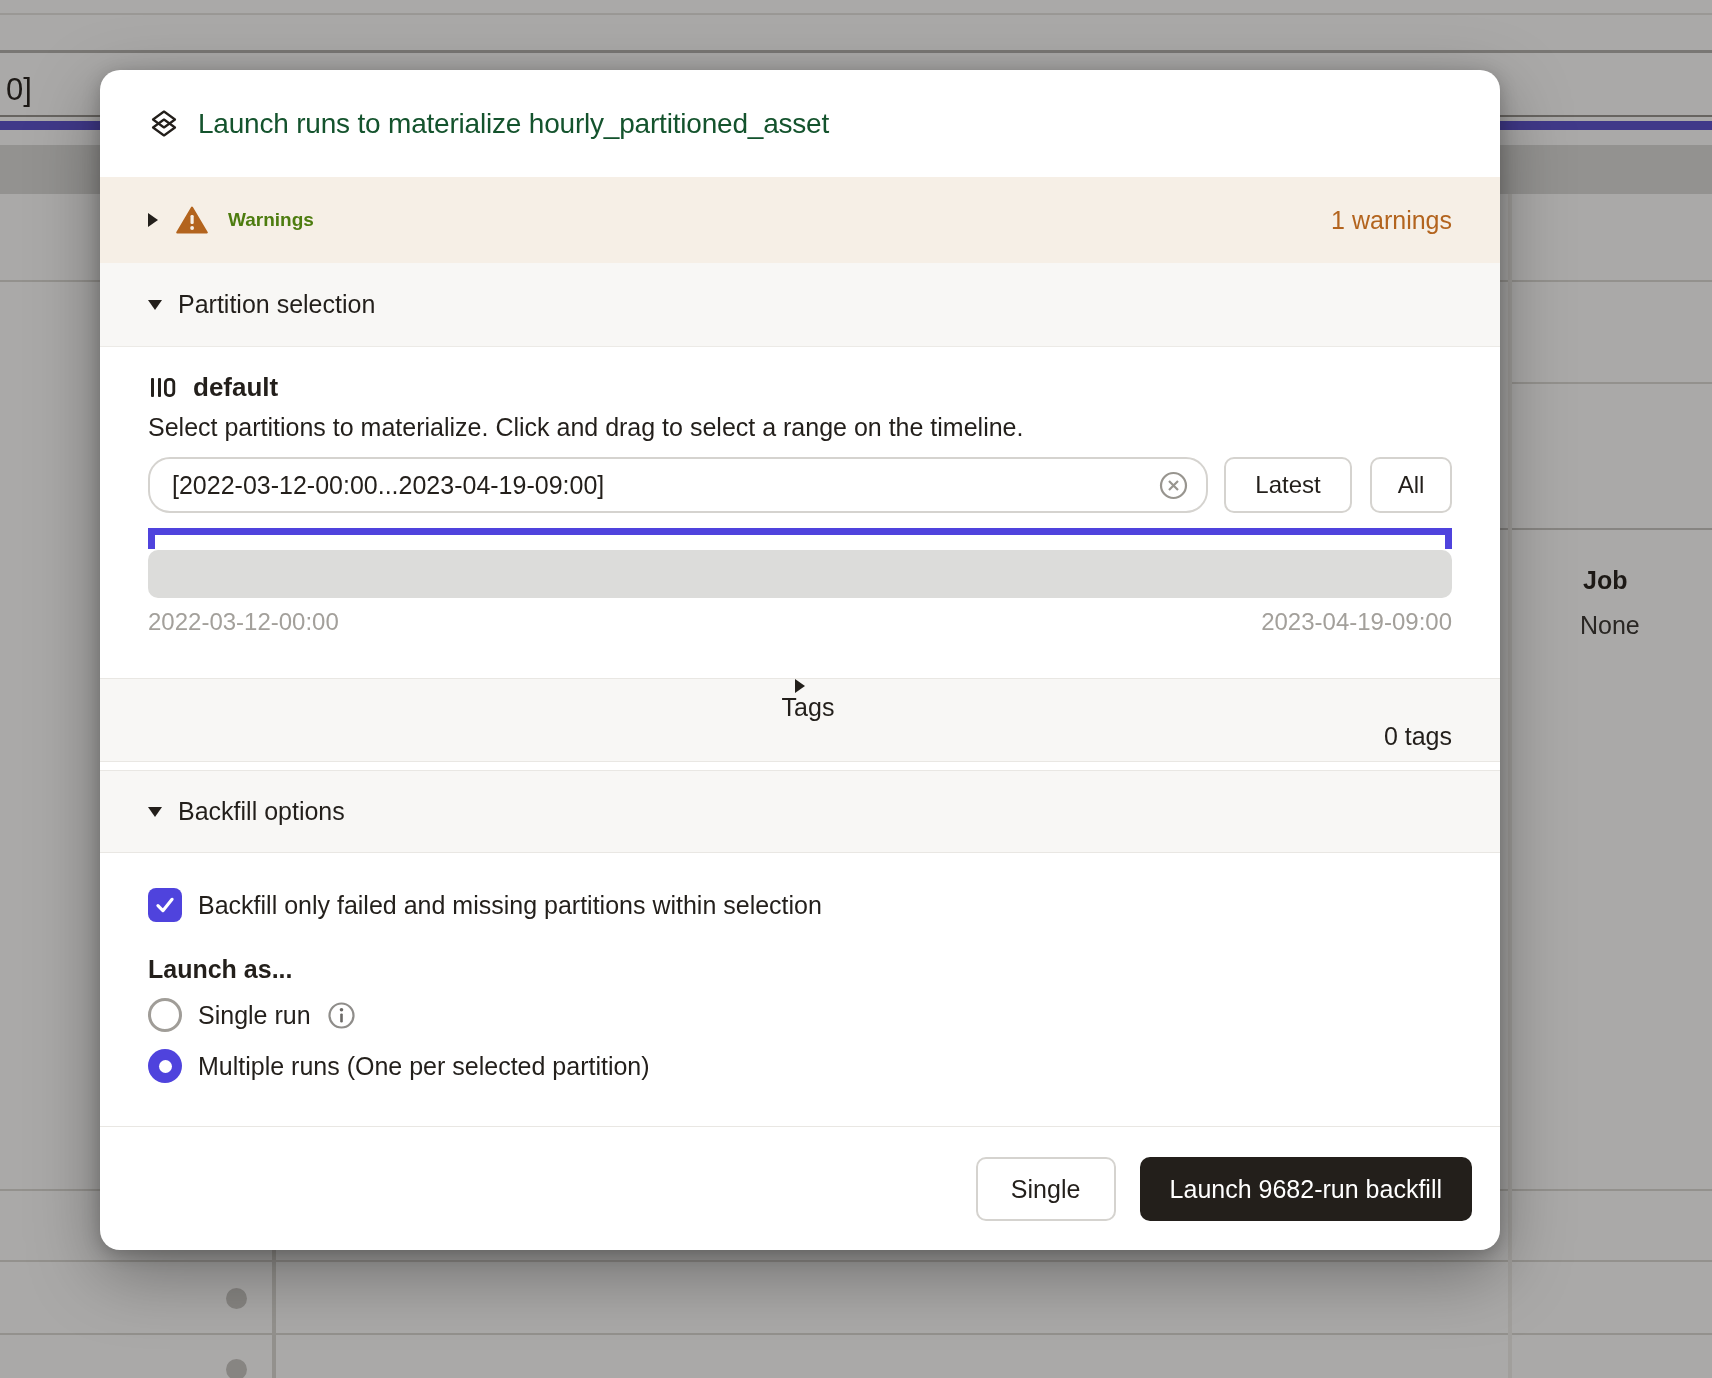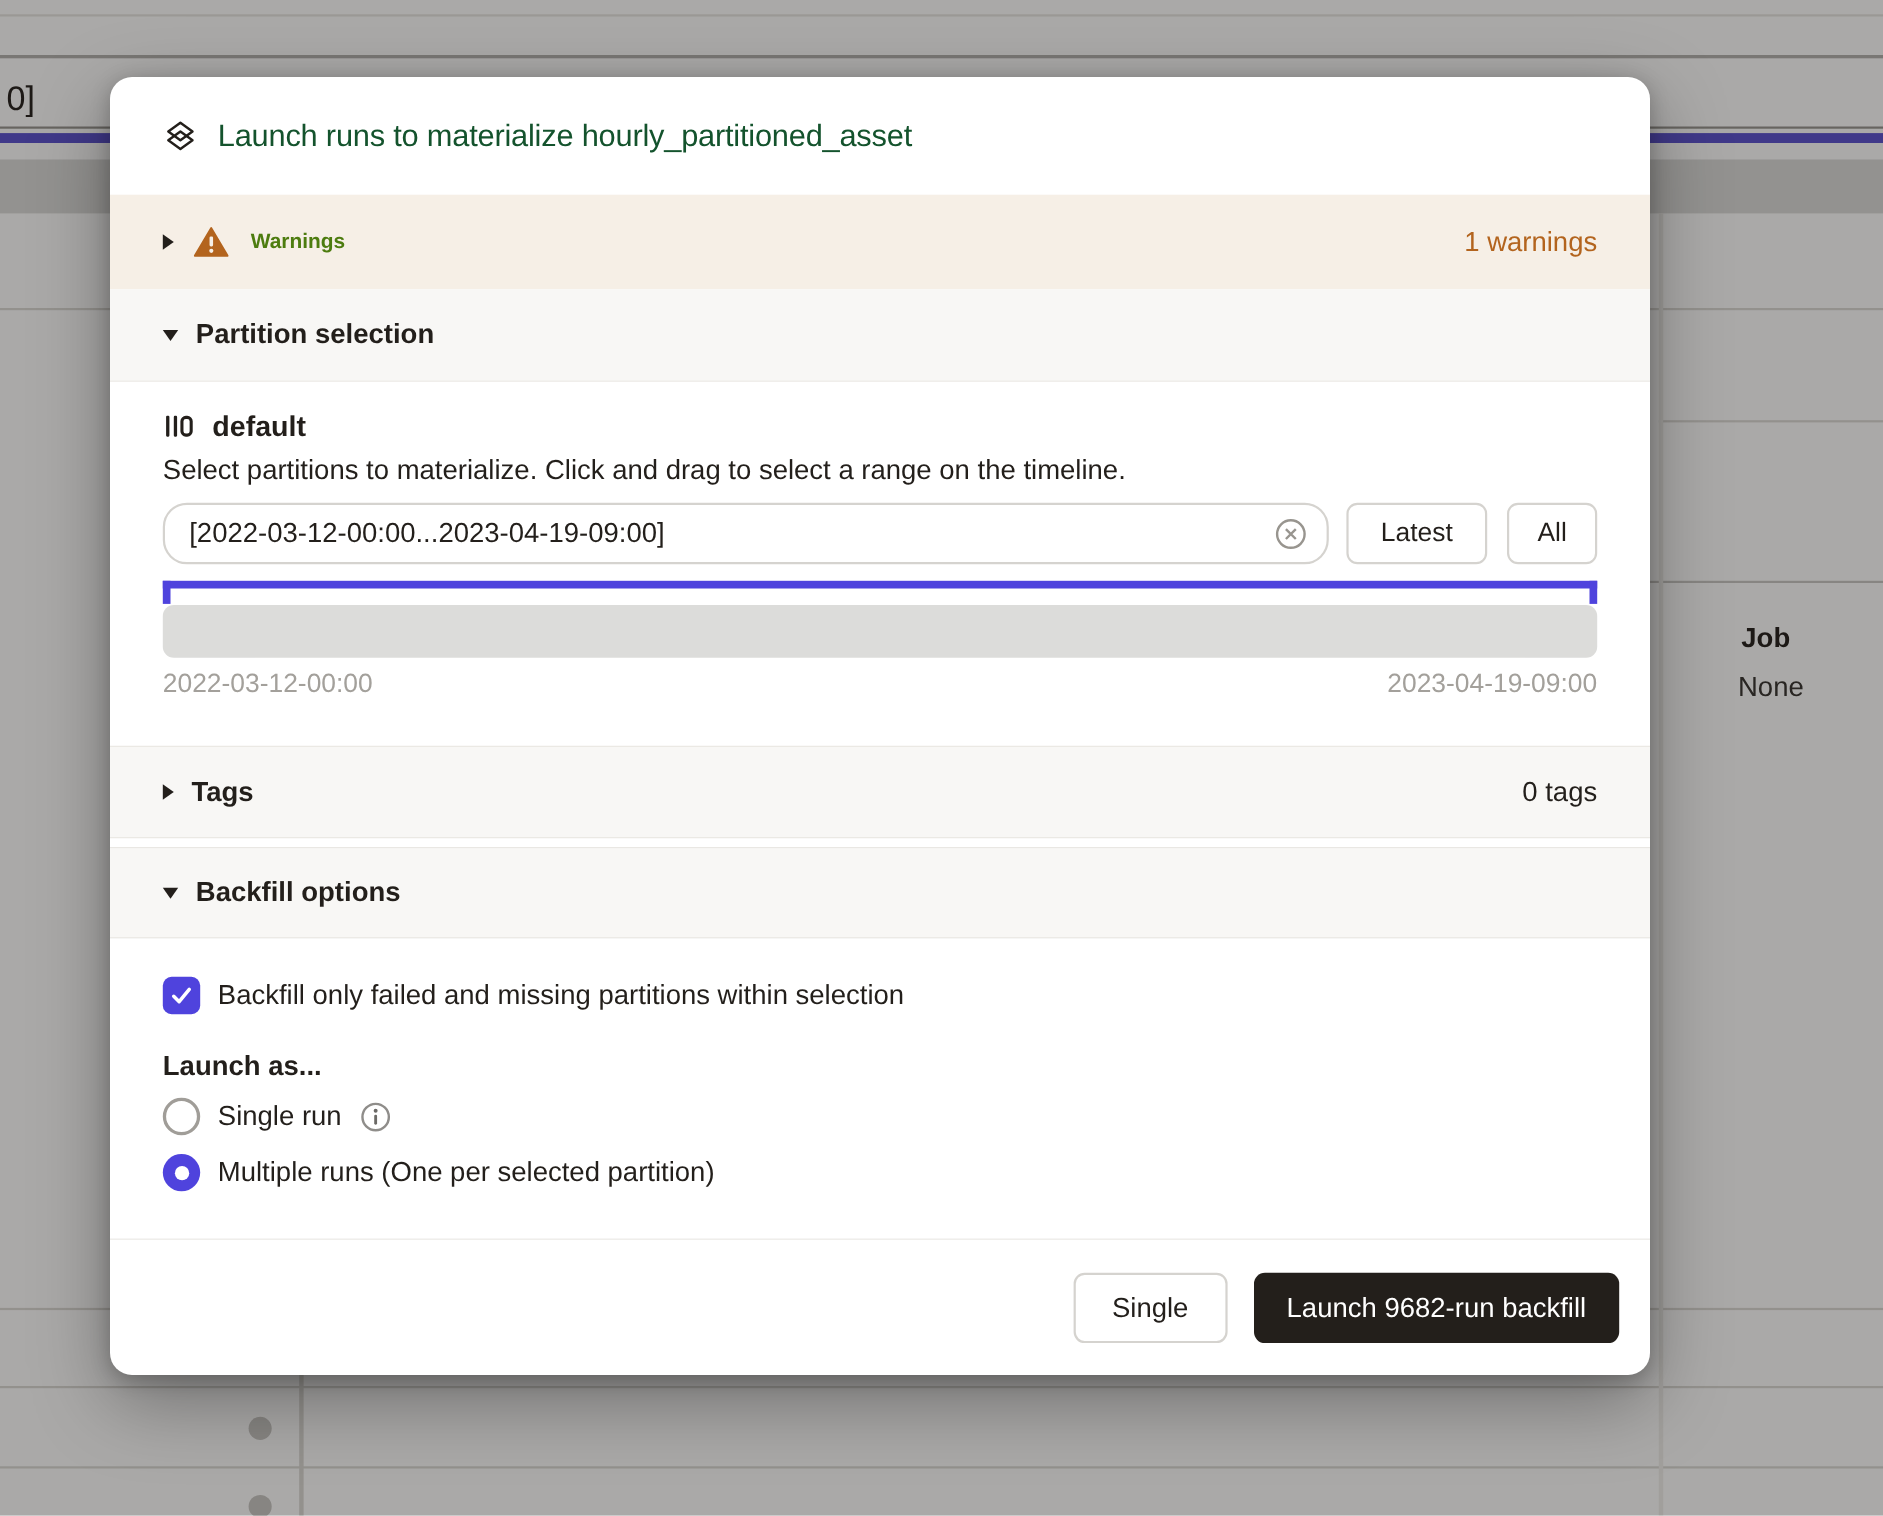--- a/index.html
+++ b/index.html
@@ -45,22 +45,22 @@
   
   .m-header { top:0; height:107px; display:flex; align-items:center; gap:18px; }
   .m-title { font-size:28px; font-weight:500; letter-spacing:-0.2px; color:#14532d; }
   
   .section-row { display:flex; align-items:center; }
   .warnings-row { top:107px; height:86px; background:#f6efe6; }
   .warn-label { font-size:19px; font-weight:600; color:#4d7c0f; margin-left:20px; }
   .warn-count { margin-left:auto; font-size:25px; color:#b3641e; }
   .gray-row { background:#f8f7f5; }
   .partition-row { top:193px; height:84px; border-bottom:1px solid #eceae6; }
-  .section-label { font-size:25px; font-weight:700; color:#231f1b; margin-left:16px; }
-  .tags-row { top:608px; height:84px; border-top:1px solid #e9e7e3; border-bottom:1px solid #e9e7e3; }
+  .section-label { font-size:25px; font-weight:400; color:#231f1b; margin-left:16px; }
+  .tags-row { top:608px; height:84px; border-top:1px solid #e9e7e3; border-bottom:1px solid #e9e7e3;flex-direction:column; }
   .tags-count { margin-left:auto; font-size:25px; color:#231f1b; }
   .backfill-row { top:700px; height:83px; border-top:1px solid #e9e7e3; border-bottom:1px solid #e9e7e3; }
   
   .chev-right { width:0; height:0; border-top:7px solid transparent; border-bottom:7px solid transparent; border-left:10px solid #231f1b; flex:none; }
   .chev-down  { width:0; height:0; border-left:7px solid transparent; border-right:7px solid transparent; border-top:10px solid #231f1b; flex:none; }
   
   .default-row { top:300px; height:34px; display:flex; align-items:center; }
   .default-label { font-size:26px; font-weight:700; margin-left:16px; }
   .helper-text { top:343px; height:32px; font-size:25px; color:#231f1b; }
   .input-row { top:387px; height:56px; display:flex; position:absolute; }

